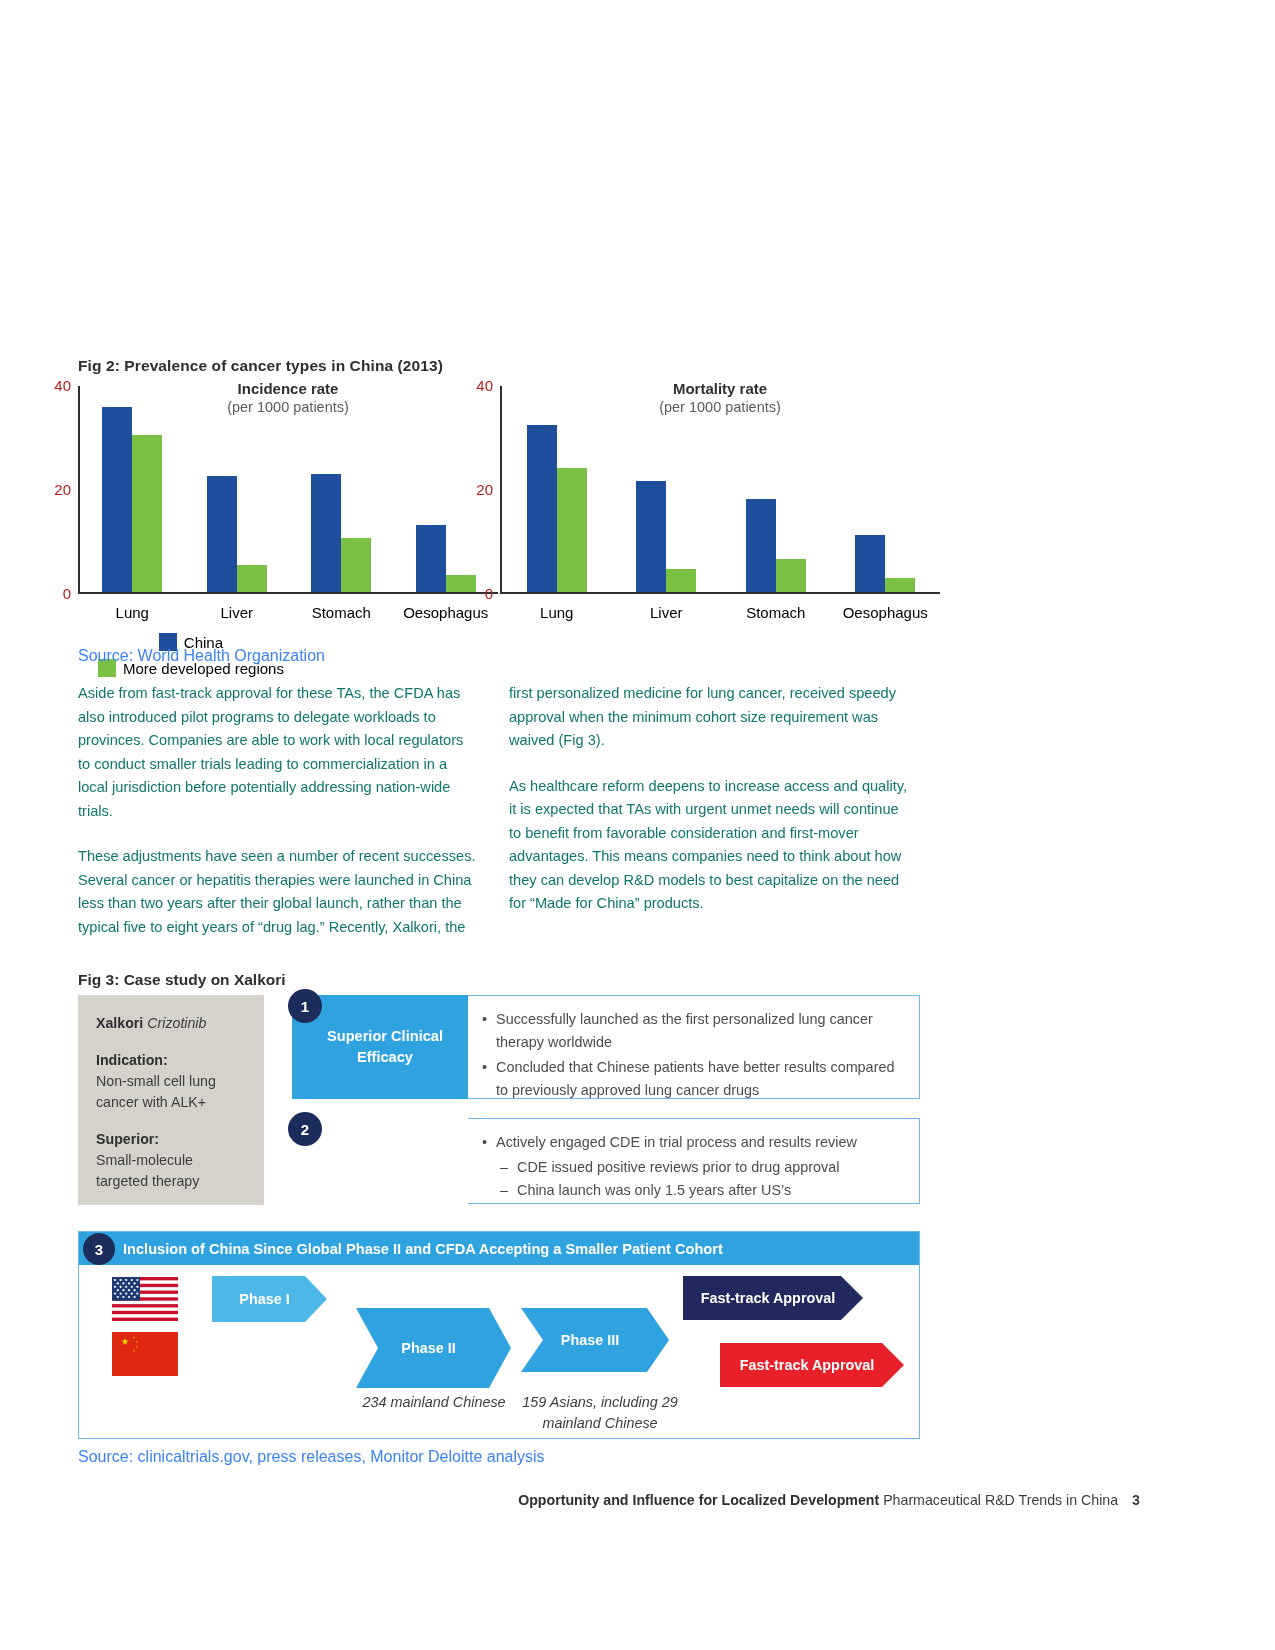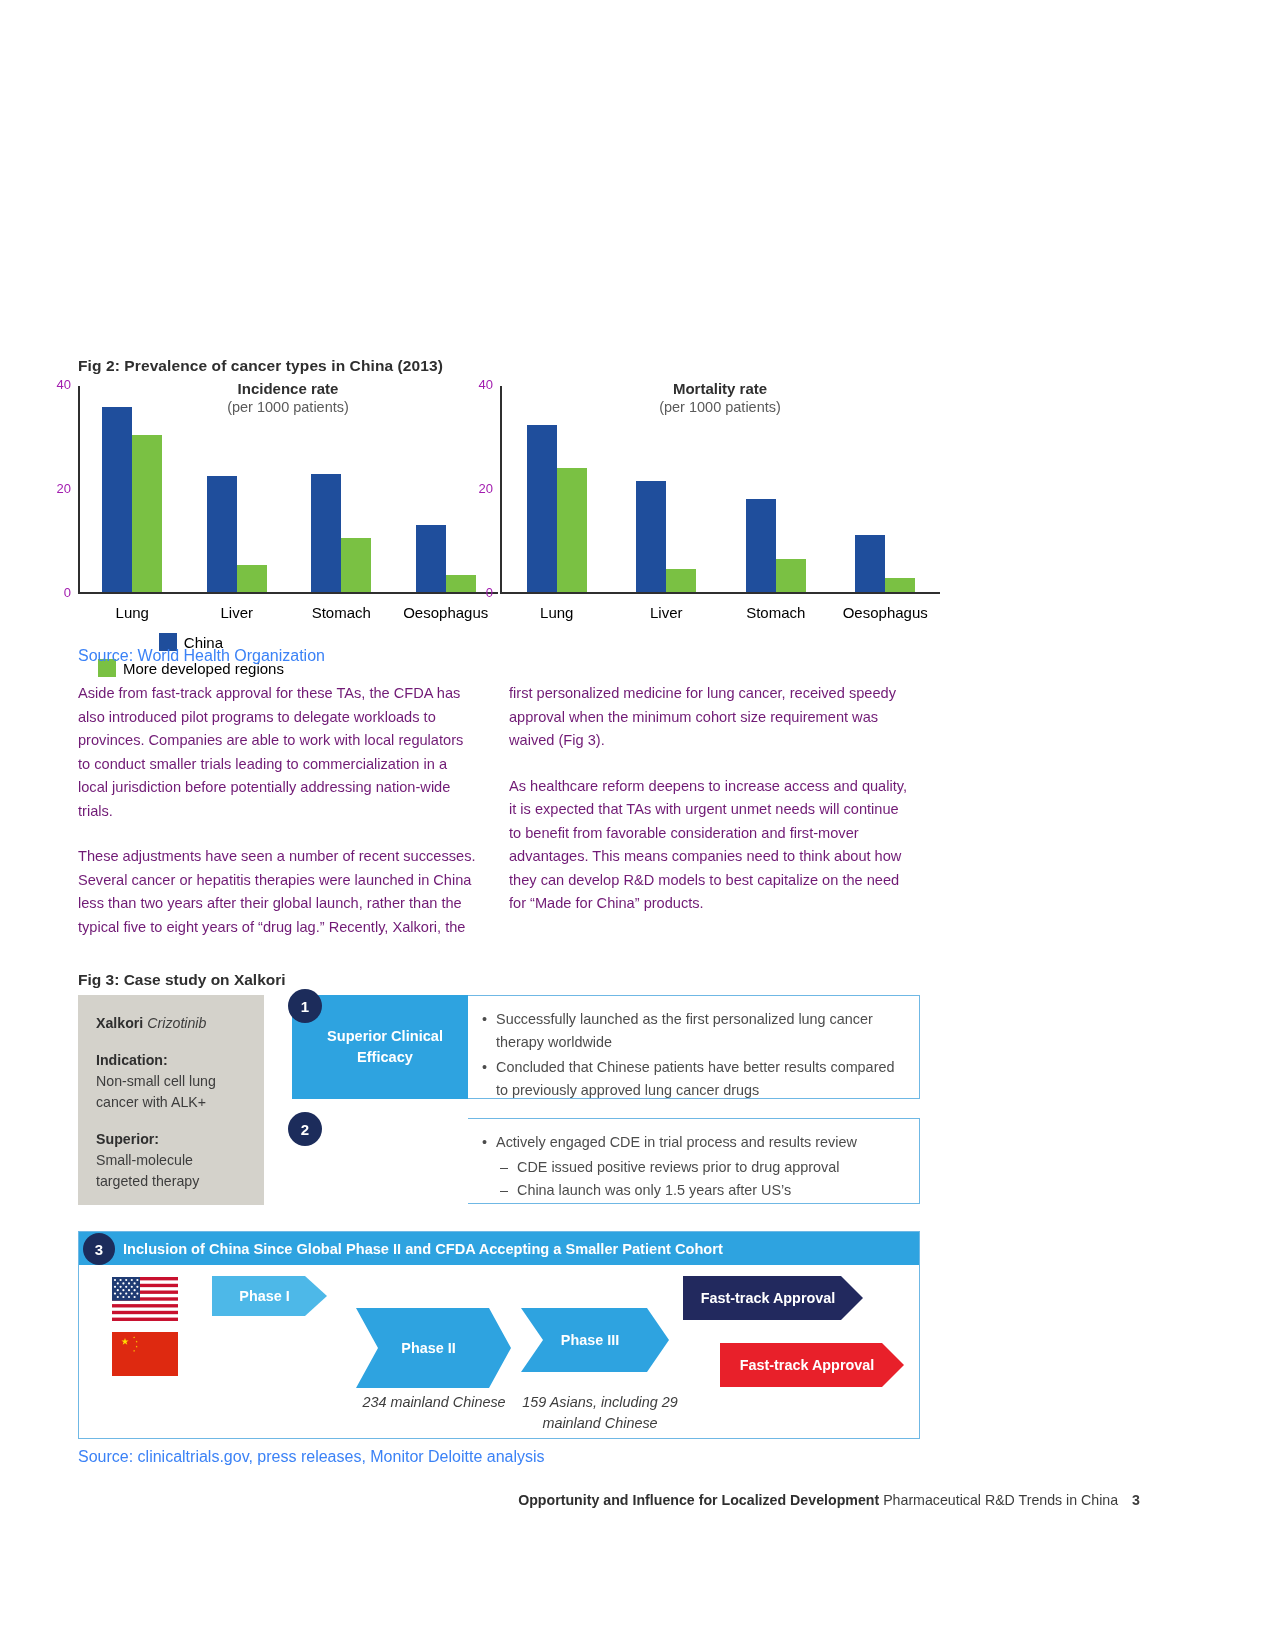--- a/index.html
+++ b/index.html
@@ -41,21 +41,21 @@
     width:100%; height:208px;
   }
   .axis-v {
     position:absolute; left:0; top:0; width:2px; height:208px; background:#2f2f2f;
   }
   .axis-h {
     position:absolute; left:0; bottom:0; height:2px; width:100%; background:#2f2f2f;
   }
   .ytick {
     position:absolute; right:calc(100% + 7px);
-    font-size:13px; color:#a21caf; white-space:nowrap;
+    font-size:15px; color:#b91c1c; white-space:nowrap;
     line-height:1;
   }
   .bars {
     position:absolute; left:2px; right:0; bottom:2px; top:0;
     display:flex; align-items:flex-end;
   }
   .grp {
     flex:1 1 0; height:100%;
     display:flex; align-items:flex-end; justify-content:center;
     gap:0px;
@@ -82,21 +82,21 @@
   .legend .sw.mdr { background:#7ac143; }
   .legend .lg-item { display:flex; align-items:center; gap:7px; margin-right:18px; }
 
   .src {
     position:absolute; font-size:16px; color:#3b82f6;
   }
   .src-fig2 { left:78px; top:647px; }
   .src-fig3 { left:78px; top:1448px; }
 
   
-  .col { position:absolute; width:400px; font-size:14.6px; line-height:23.5px; color:#701a75; }
+  .col { position:absolute; width:400px; font-size:14.6px; line-height:23.5px; color:#0f766e; }
   .col-left  { left:78px;  top:682px; }
   .col-right { left:509px; top:682px; }
   .col p { margin:0 0 22px 0; }
 
   
   .fig3-title {
     position:absolute; left:78px; top:971px;
     font-size:15.5px; font-weight:bold; color:#2f2f2f;
   }
 
@@ -396,21 +396,21 @@
         <g fill="#ffde00">
           <polygon points="13,6 15.3,12.8 9.4,8.6 16.6,8.6 10.7,12.8"></polygon>
           <polygon points="23,4 23.8,6.3 21.8,4.9 24.2,4.9 22.2,6.3" transform="scale(0.85) translate(3,1)"></polygon>
           <polygon points="26,9 26.8,11.3 24.8,9.9 27.2,9.9 25.2,11.3" transform="scale(0.85) translate(3,1)"></polygon>
           <polygon points="26,15 26.8,17.3 24.8,15.9 27.2,15.9 25.2,17.3" transform="scale(0.85) translate(3,1)"></polygon>
           <polygon points="23,20 23.8,22.3 21.8,20.9 24.2,20.9 22.2,22.3" transform="scale(0.85) translate(3,1)"></polygon>
         </g>
       </svg>
     </div>
 
-    <div class="chev chev-lblue cshape" style="left:133px; top:44px; width:115px; height:40px;">
+    <div class="chev chev-lblue cshape" style="left:133px; top:44px; width:115px; height:46px;">
       <span>Phase I</span>
     </div>
     <div class="chev chev-blue cshape-notch" style="left:277px; top:76px; width:155px; height:80px;">
       <span>Phase II</span>
     </div>
     <div class="chev chev-blue cshape-notch" style="left:442px; top:76px; width:148px; height:64px;">
       <span>Phase III</span>
     </div>
 
     <div class="chev chev-navy cshape" style="left:604px; top:44px; width:180px; height:44px;">

